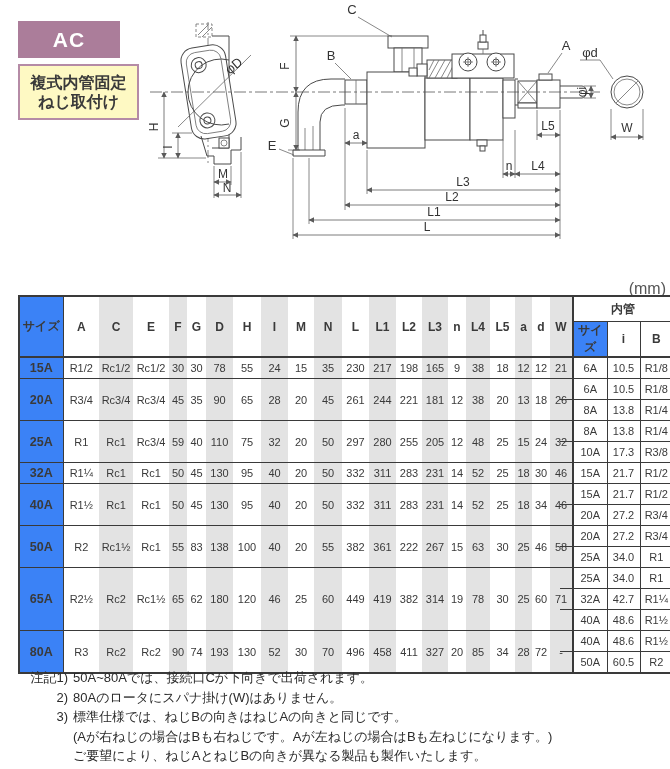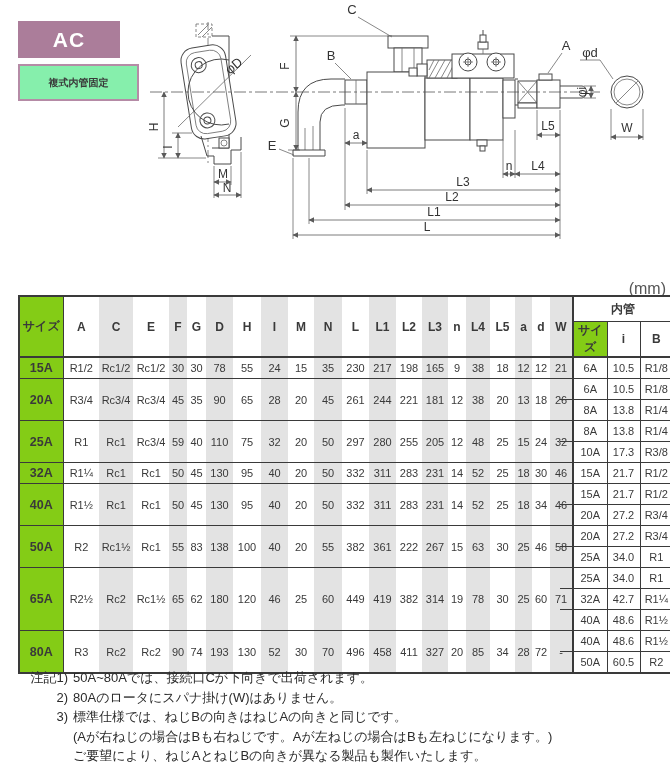--- a/index.html
+++ b/index.html
@@ -4,43 +4,43 @@
 <style>
   html,body{margin:0;padding:0;background:#fff;}
   body{width:670px;height:769px;position:relative;overflow:hidden;
        font-family:"Liberation Sans","DejaVu Sans",sans-serif;color:#333;}
   .abs{position:absolute;}
 
   
   .badge{left:18px;top:21px;width:102px;height:37px;background:#ab7d9a;color:#fff;
          display:flex;align-items:center;justify-content:center;
          font-size:21px;font-weight:bold;letter-spacing:1px;}
-  .variant-box{left:18px;top:64px;width:113px;border:2px solid #b58ba6;background:#86efac;
-         padding:7px 2px;text-align:center;font-size:10px;font-weight:600;color:#3a3a3a;line-height:19px;}
+  .variant-box{left:18px;top:64px;width:113px;border:2px solid #b58ba6;background:#fef9c3;
+         padding:7px 2px;text-align:center;font-size:16px;font-weight:600;color:#3a3a3a;line-height:19px;}
 
   
   svg.diagram{left:0;top:0;}
   svg.diagram text{font-family:"Liberation Sans","DejaVu Sans",sans-serif;font-size:12px;fill:#333;}
   svg.diagram text.part{font-size:13px;}
   .ln{stroke:#4a4a4a;stroke-width:1;fill:none;}
   .lnf{stroke:#4a4a4a;stroke-width:1;fill:#fff;}
   .thin{stroke:#6a6a6a;stroke-width:.8;fill:none;}
   .dim{stroke:#5a5a5a;stroke-width:.8;fill:none;marker-start:url(#ar);marker-end:url(#ar);}
 
   .unit-label{left:560px;top:280px;width:106px;text-align:right;font-size:16px;color:#555;}
 
   
   .tbl-wrap{left:18px;top:295px;}
   table{border-collapse:collapse;table-layout:fixed;width:650px;border:2px solid #3a3a3a;color:#3a3a3a;}
   th,td{padding:0;text-align:center;vertical-align:middle;}
   thead th{font-size:12px;font-weight:bold;height:24px;}
   thead{border-bottom:2px solid #3a3a3a;}
   tbody td{font-size:11px;height:20px;}
   td.c-size{font-size:12.5px;font-weight:bold;}
-  .c-size{background:#84cc16;border-right:1.5px solid #3a3a3a;}
+  .c-size{background:#3b82f6;border-right:1.5px solid #3a3a3a;}
   .stripe{background:#e3e3e3;}
   .gs{border-top:1.5px solid #3a3a3a;}
   .inner-first{border-left:2px solid #3a3a3a;}
   td.inner-cell{position:relative;}
   td.inner-cell + td.inner-cell, th.inner-sub + th.inner-sub{border-left:1px solid #3a3a3a;}
   th.inner-group{border-left:2px solid #3a3a3a;border-bottom:1px solid #3a3a3a;}
   .cont{border-top:1px solid #3a3a3a;}
   td.cont.inner-first::before{content:"";position:absolute;left:-14px;top:-1px;width:13px;height:0;
       border-top:1px solid #3a3a3a;}
 
@@ -51,20 +51,21 @@
 </style>
 </head>
 <body>
 
 <div class="abs badge">
   <span>AC</span>
 </div>
 
 <div class="abs variant-box">
   <div>複式内管固定</div>
+  <div>ねじ取付け</div>
 </div>
 
 <svg class="abs diagram" width="670" height="290" viewBox="0 0 670 290">
   <defs>
     <marker id="ar" viewBox="0 0 10 10" refX="9" refY="5" markerWidth="7" markerHeight="7" orient="auto-start-reverse">
       <path d="M0,0 L10,5 L0,10 z" fill="#5a5a5a"></path>
     </marker>
   </defs>
 
   <g>

